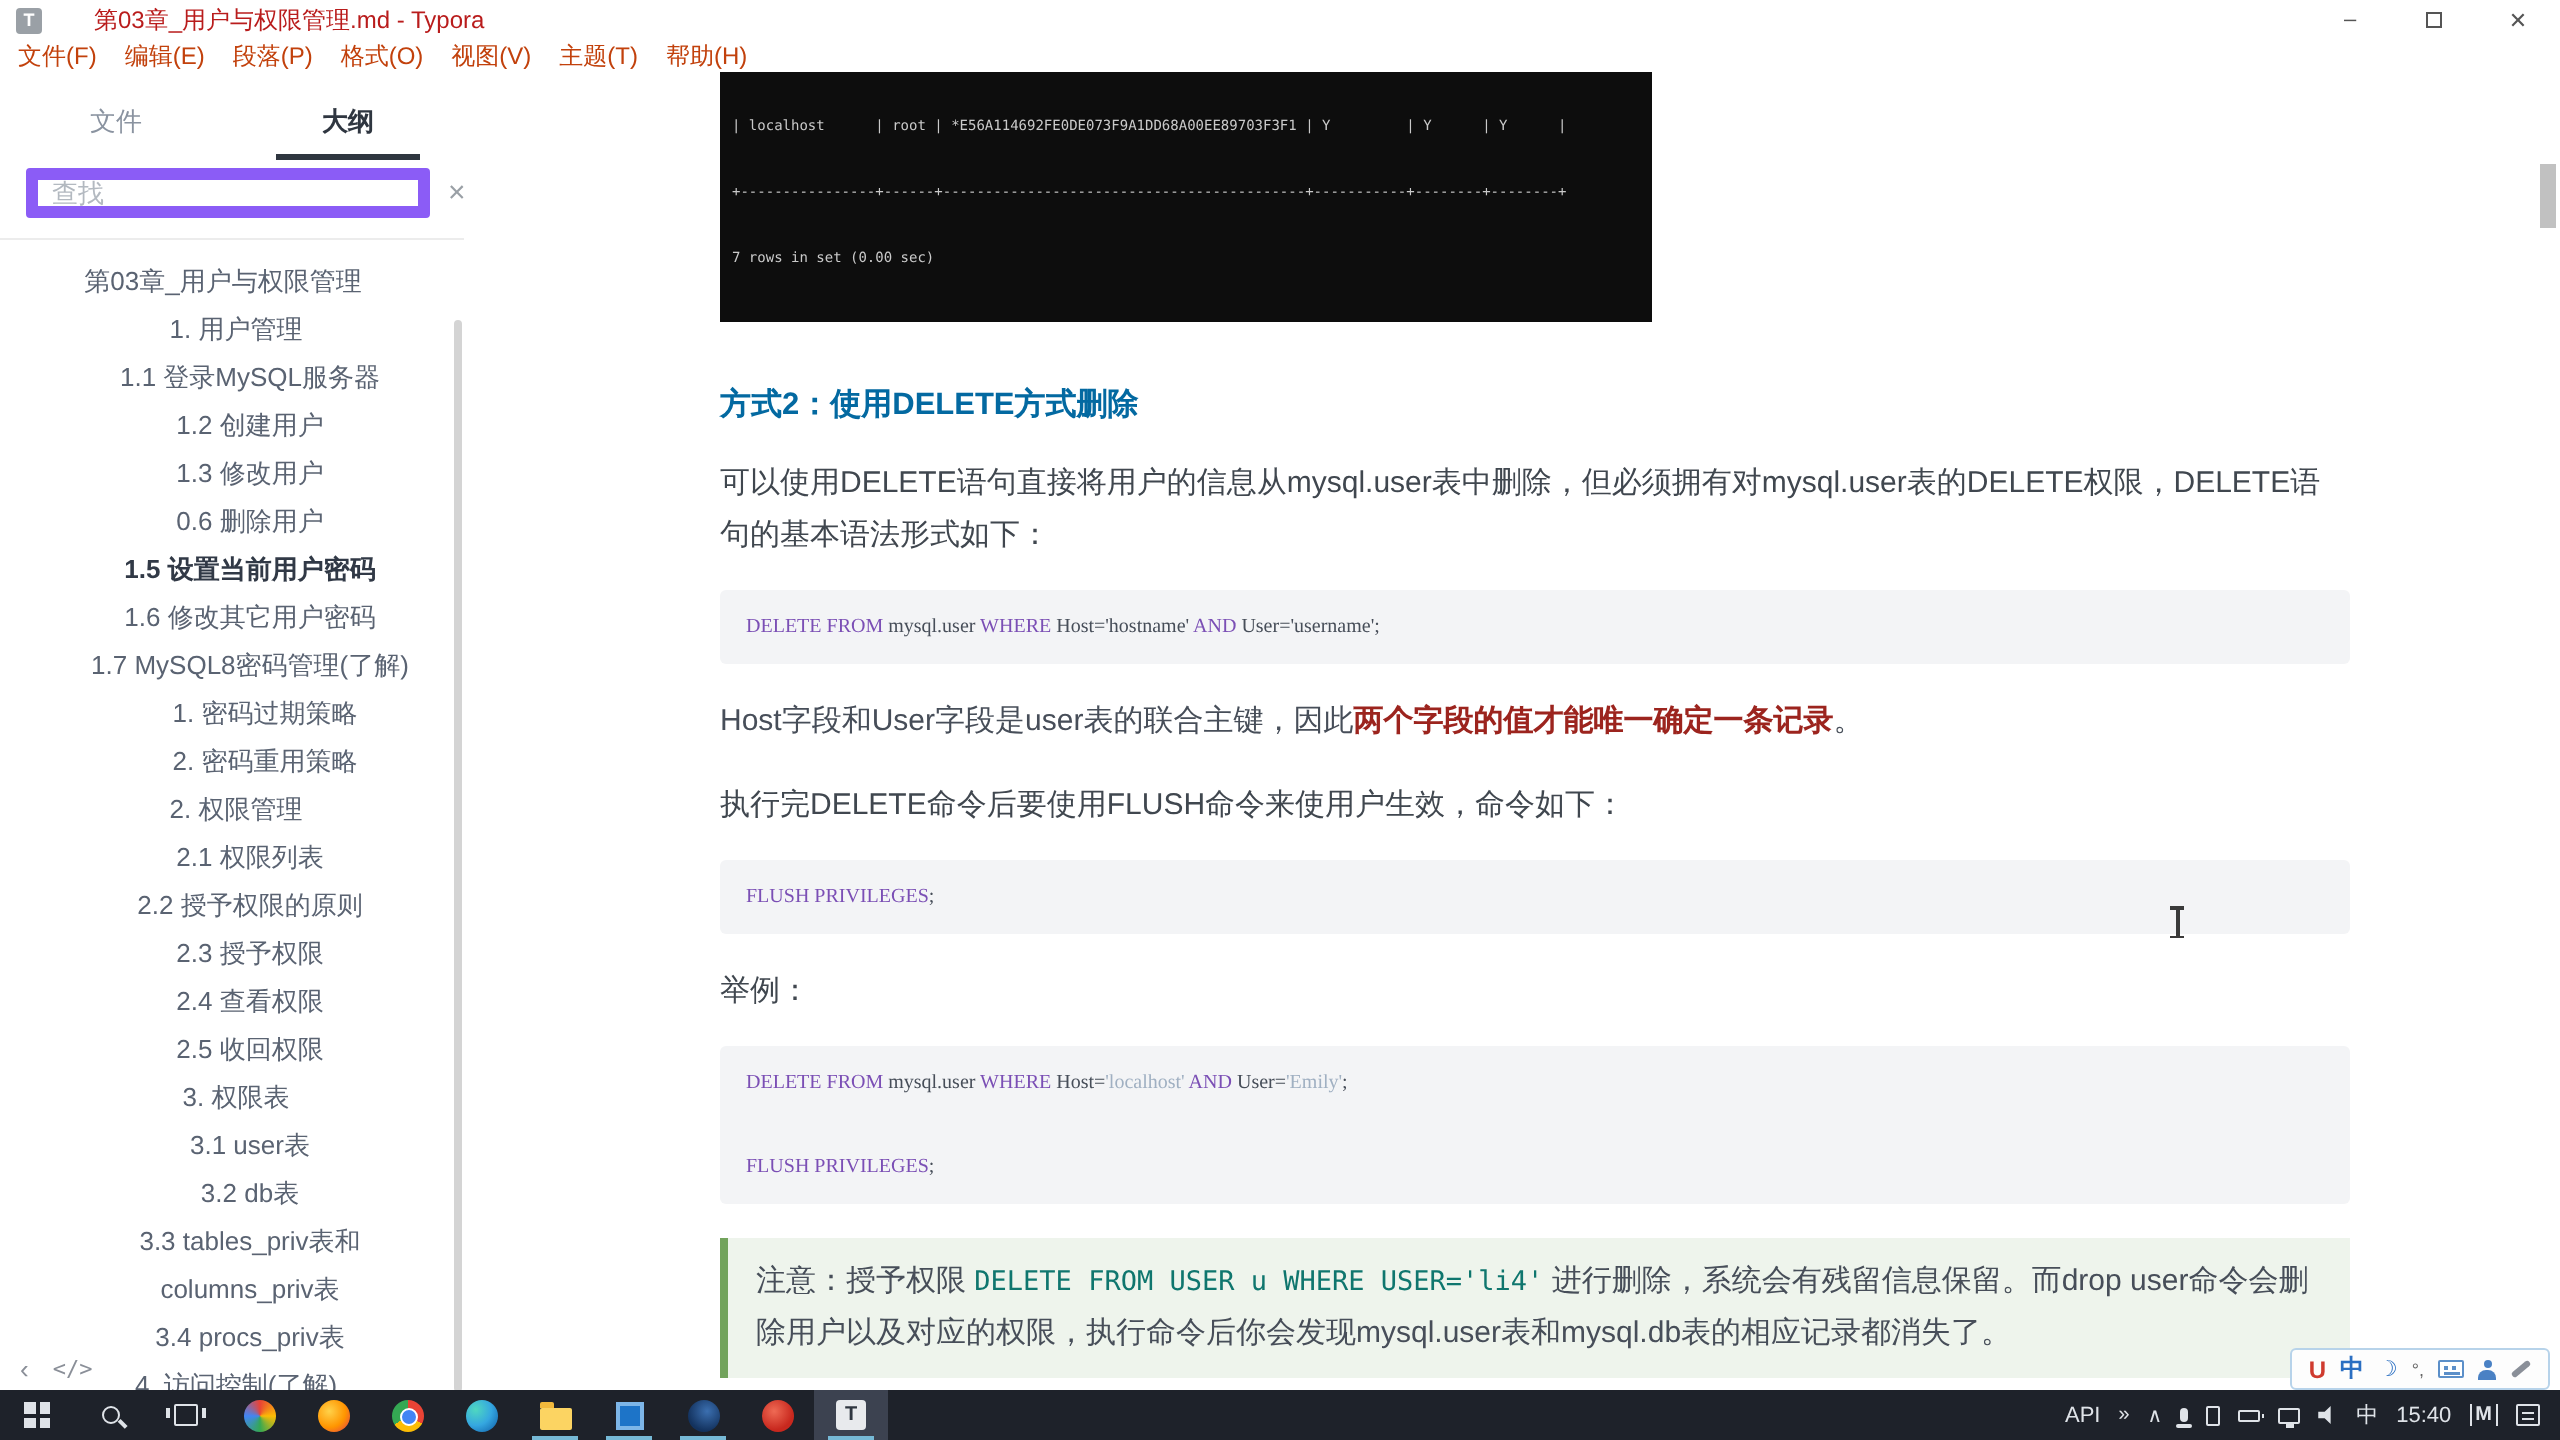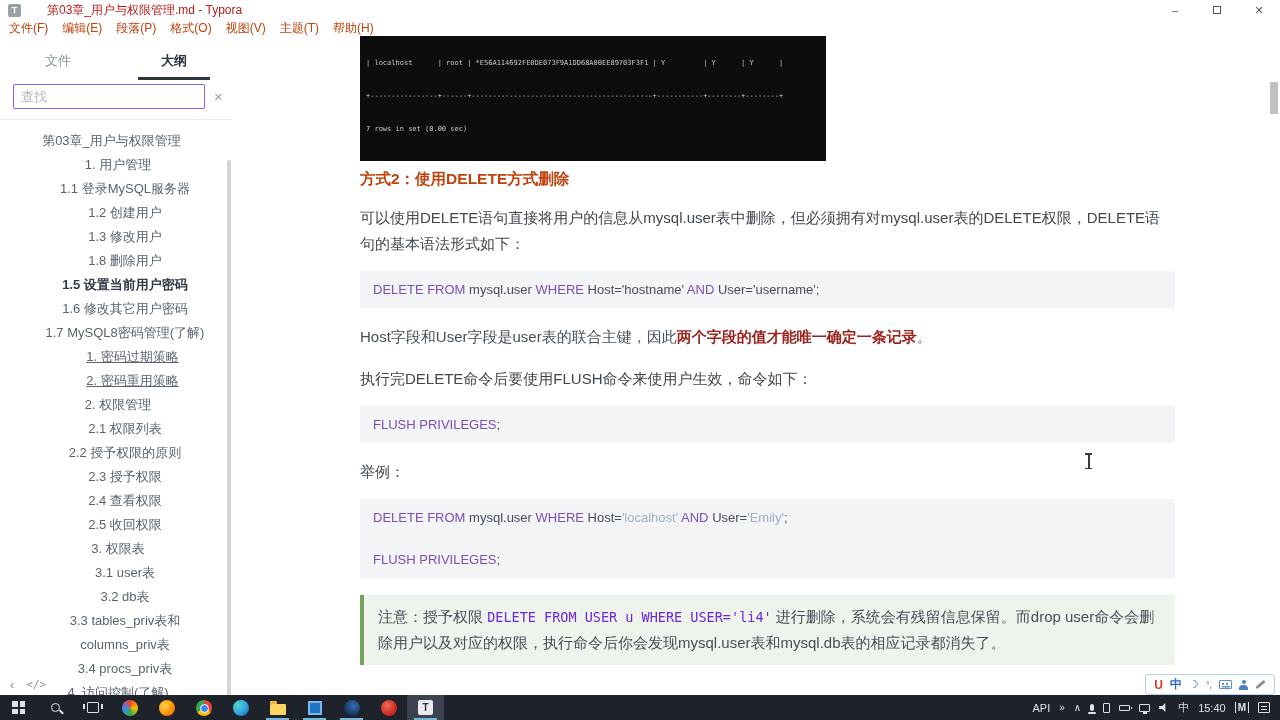--- a/index.html
+++ b/index.html
@@ -24,46 +24,46 @@
   
   .sidebar { width:232px; position:relative; flex:none; }
   .sb-tabs { display:flex; height:36px; margin-top:8px; }
   .sb-tab { flex:1; text-align:center; font-size:13px; color:#8a93a0;
     padding-top:8px; position:relative; }
   .sb-tab.active { color:#2f3640; font-weight:bold; }
   .sb-tab.active .tab-underline { position:absolute; left:50%; bottom:0;
     transform:translateX(-50%); width:72px; height:3px; background:#2f3640; }
   .sb-search { display:flex; align-items:center; padding:4px 10px 10px 13px;
     border-bottom:1px solid #ececec; }
-  .sb-search input { flex:1; height:25px; border:1px solid #8b5cf6; border-radius:2px;
+  .sb-search input { flex:1; height:25px; border:6px solid #8b5cf6; border-radius:2px;
     padding:0 7px; font-size:13px; color:#333; outline:none;
     font-family:"Liberation Sans",sans-serif; }
   .sb-search input::placeholder { color:#b3b9c0; }
   .sb-clear { margin-left:9px; color:#9aa0a6; font-size:15px; line-height:1; }
   .outline { padding-top:9px; font-size:13px; color:#5a6372;text-align:center; }
   .ol-item { line-height:24px; padding-right:22px; }
   .lvl1 { padding-left:13px; } .lvl2 { padding-left:26px; }
-  .lvl3 { padding-left:40px; } .lvl4 { padding-left:55px;text-decoration:underline; }
+  .lvl3 { padding-left:40px; } .lvl4 { padding-left:55px; }
   .ol-item.active { font-weight:bold; color:#313946; }
   .sb-scrollbar { position:absolute; right:1px; top:124px; width:4px; height:536px;
     background:#d4d4d4; border-radius:2px; }
   
   .content { flex:1; position:relative; overflow:hidden;
     padding:0 105px 0 128px; color:#40474f; }
   .terminal { width:466px; margin-top:-6px; background:#0d0d0d; color:#c9c9c9;
     font-family:"DejaVu Sans Mono", monospace; font-size:7px; line-height:11px;
     padding:6px 6px 4px 6px; white-space:pre; overflow:hidden; }
-  .h-way { margin-top:8px; font-size:15.5px; font-weight:bold; color:#c2410c;
+  .h-way { margin-top:32px; font-size:15.5px; font-weight:bold; color:#0369a1;
     line-height:20px; }
   .para { margin-top:16px; font-size:15px; line-height:26px; }
   .codeblock { margin-top:14px; background:#f3f4f6; border-radius:3px;
-    padding:8px 13px; font-family:Liberation Sans, sans-serif; font-size:13px; }
+    padding:8px 13px; font-family:Liberation Serif, serif; font-size:10px; }
   .code-line { line-height:21px; min-height:21px; white-space:pre; }
   .tk-kw { color:#7b4fb5; } .tk-str { color:#a0b0c2; } .tk-pln { color:#474e59; }
-  .tk-icode { font-family:"DejaVu Sans Mono", monospace; color:#6d28d9;
+  .tk-icode { font-family:"DejaVu Sans Mono", monospace; color:#0f766e;
     font-size:13.5px; }
   .tk-boldred { font-weight:bold; color:#9c241e; }
   .noteblock { margin-top:17px; background:#eef4ec; border-left:4px solid #72a35c;
     padding:9px 14px; font-size:15px; line-height:26px; color:#454c54; }
   .content-scrollbar { position:absolute; right:2px; top:46px; width:8px;
     height:32px; background:#c1c1c1; }
   .sb-footer { position:absolute; left:10px; bottom:3px; display:flex; gap:12px;
     color:#8a8f98; font-size:13px; align-items:center; }
   .src-ico { font-family:"DejaVu Sans Mono", monospace; font-size:11px; }
   
@@ -192,21 +192,21 @@
     <div class="sb-search">
       <input type="text" placeholder="查找" style="">
       <span class="sb-clear">×</span>
     </div>
     <div class="outline">
       <div class="ol-item lvl1">第03章_用户与权限管理</div>
       <div class="ol-item lvl2">1. 用户管理</div>
       <div class="ol-item lvl3">1.1 登录MySQL服务器</div>
       <div class="ol-item lvl3">1.2 创建用户</div>
       <div class="ol-item lvl3">1.3 修改用户</div>
-      <div class="ol-item lvl3">1.8 删除用户</div>
+      <div class="ol-item lvl3">0.6 删除用户</div>
       <div class="ol-item lvl3 active">1.5 设置当前用户密码</div>
       <div class="ol-item lvl3">1.6 修改其它用户密码</div>
       <div class="ol-item lvl3">1.7 MySQL8密码管理(了解)</div>
       <div class="ol-item lvl4">1. 密码过期策略</div>
       <div class="ol-item lvl4">2. 密码重用策略</div>
       <div class="ol-item lvl2">2. 权限管理</div>
       <div class="ol-item lvl3">2.1 权限列表</div>
       <div class="ol-item lvl3">2.2 授予权限的原则</div>
       <div class="ol-item lvl3">2.3 授予权限</div>
       <div class="ol-item lvl3">2.4 查看权限</div>

